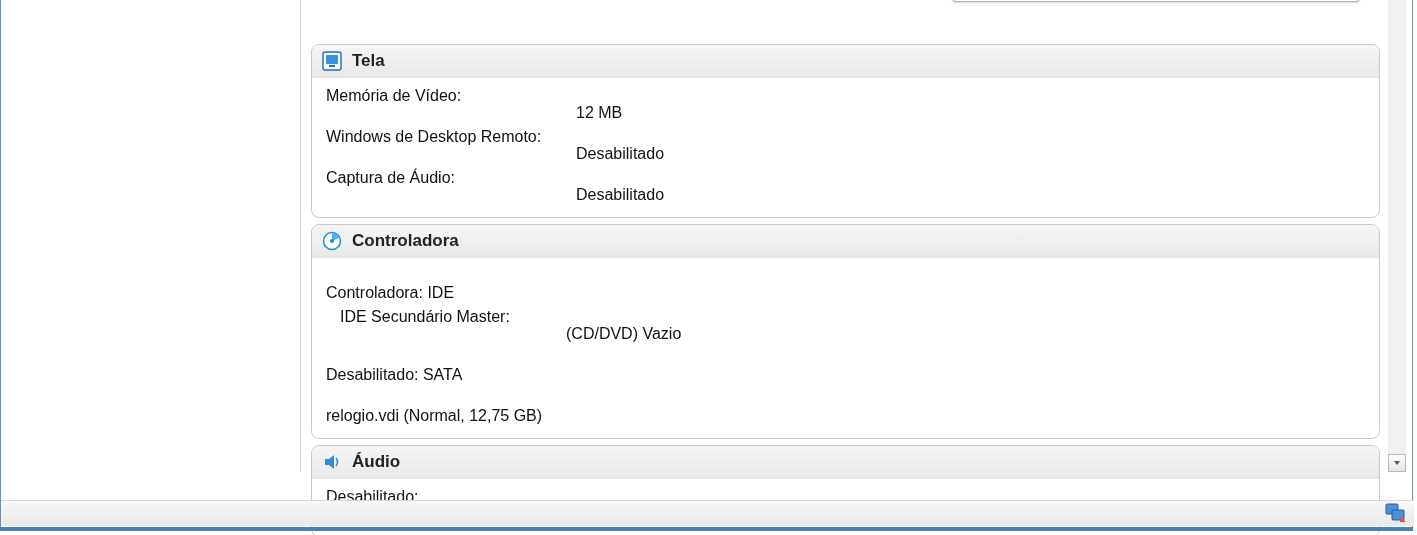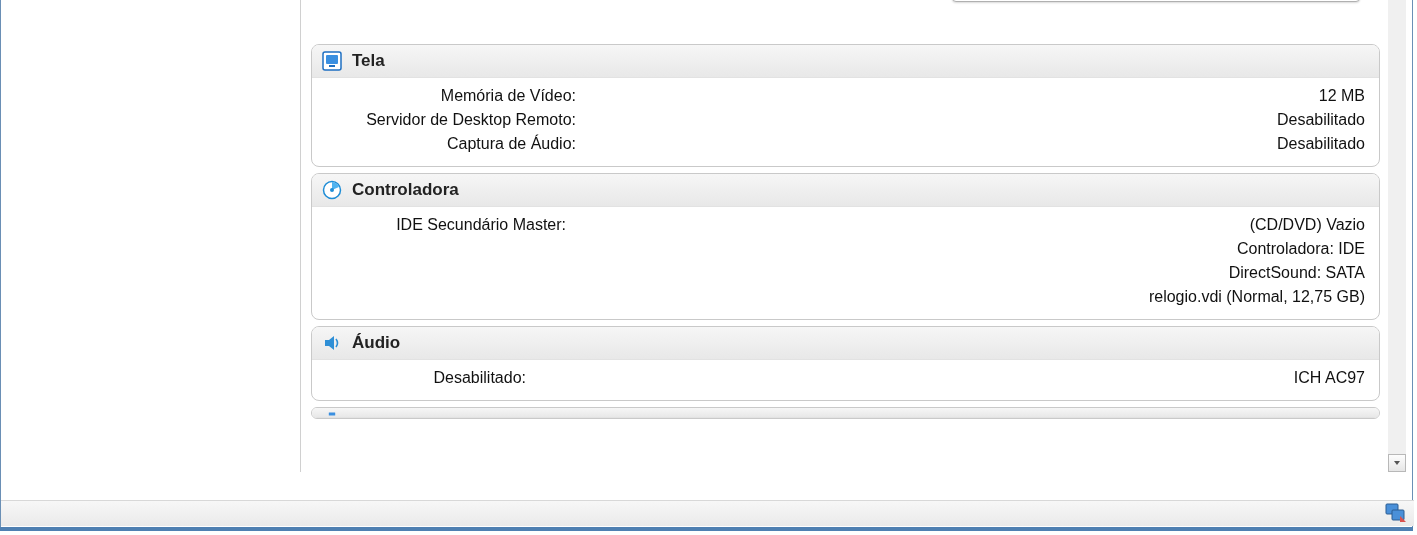--- a/index.html
+++ b/index.html
@@ -80,24 +80,24 @@
     width:20px; height:20px;
     display:flex; align-items:center; justify-content:center;
   }
   .panel-header .title {
     font-weight:700; color:#222; font-size:17px;
   }
   .panel-body {
     padding: 6px 14px 10px 14px;
     color:#111;
   }
-  .row { display:flex; line-height:24px;text-align:right; }
+  .row { display:flex; line-height:24px; }
   .label { flex:0 0 250px; white-space:nowrap; }
   .label-indent { flex:0 0 240px; padding-left:14px; white-space:nowrap; }
-  .value { flex:1 1 auto; white-space:nowrap; }
+  .value { flex:1 1 auto; white-space:nowrap;margin-top:17px; }
   .thumb-frame {
     position:absolute;
     right: 28px; top: -10px;
     width: 408px; height: 12px;
     border:1px solid #b0b0b0;
     border-radius:4px;
     background:#fff;
     box-shadow: 0 1px 2px rgba(0,0,0,.15);
   }
   svg { display:block; }
@@ -125,21 +125,21 @@
           </svg>
         </span>
         <span class="title">Tela</span>
       </div>
       <div class="panel-body">
         <div class="row">
           <span class="label">Memória de Vídeo:</span>
           <span class="value">12 MB</span>
         </div>
         <div class="row">
-          <span class="label">Servidor de Desktop Remoto:</span>
+          <span class="label">Windows de Desktop Remoto:</span>
           <span class="value">Desabilitado</span>
         </div>
         <div class="row">
           <span class="label">Captura de Áudio:</span>
           <span class="value">Desabilitado</span>
         </div>
       </div>
     </div>
 
     <div class="panel">
@@ -148,28 +148,28 @@
           <svg width="20" height="20" viewBox="0 0 20 20">
             <circle cx="10" cy="10" r="8.5" fill="#ffffff" stroke="#1f8dd6" stroke-width="1.5"></circle>
             <path d="M10 10 L10 2 A8 8 0 0 1 17 7 Z" fill="#4fb3f0"></path>
             <circle cx="10" cy="10" r="2" fill="#1f8dd6"></circle>
           </svg>
         </span>
         <span class="title">Controladora</span>
       </div>
       <div class="panel-body">
         <div class="row">
+          <span class="value">Controladora: IDE</span>
+        </div>
+        <div class="row">
           <span class="label-indent">IDE Secundário Master:</span>
           <span class="value">(CD/DVD) Vazio</span>
         </div>
         <div class="row">
-          <span class="value">Controladora: IDE</span>
-        </div>
-        <div class="row">
-          <span class="value">DirectSound: SATA</span>
+          <span class="value">Desabilitado: SATA</span>
         </div>
         <div class="row">
           <span class="value">relogio.vdi (Normal, 12,75 GB)</span>
         </div>
       </div>
     </div>
 
     <div class="panel">
       <div class="panel-header">
         <span class="icon">

